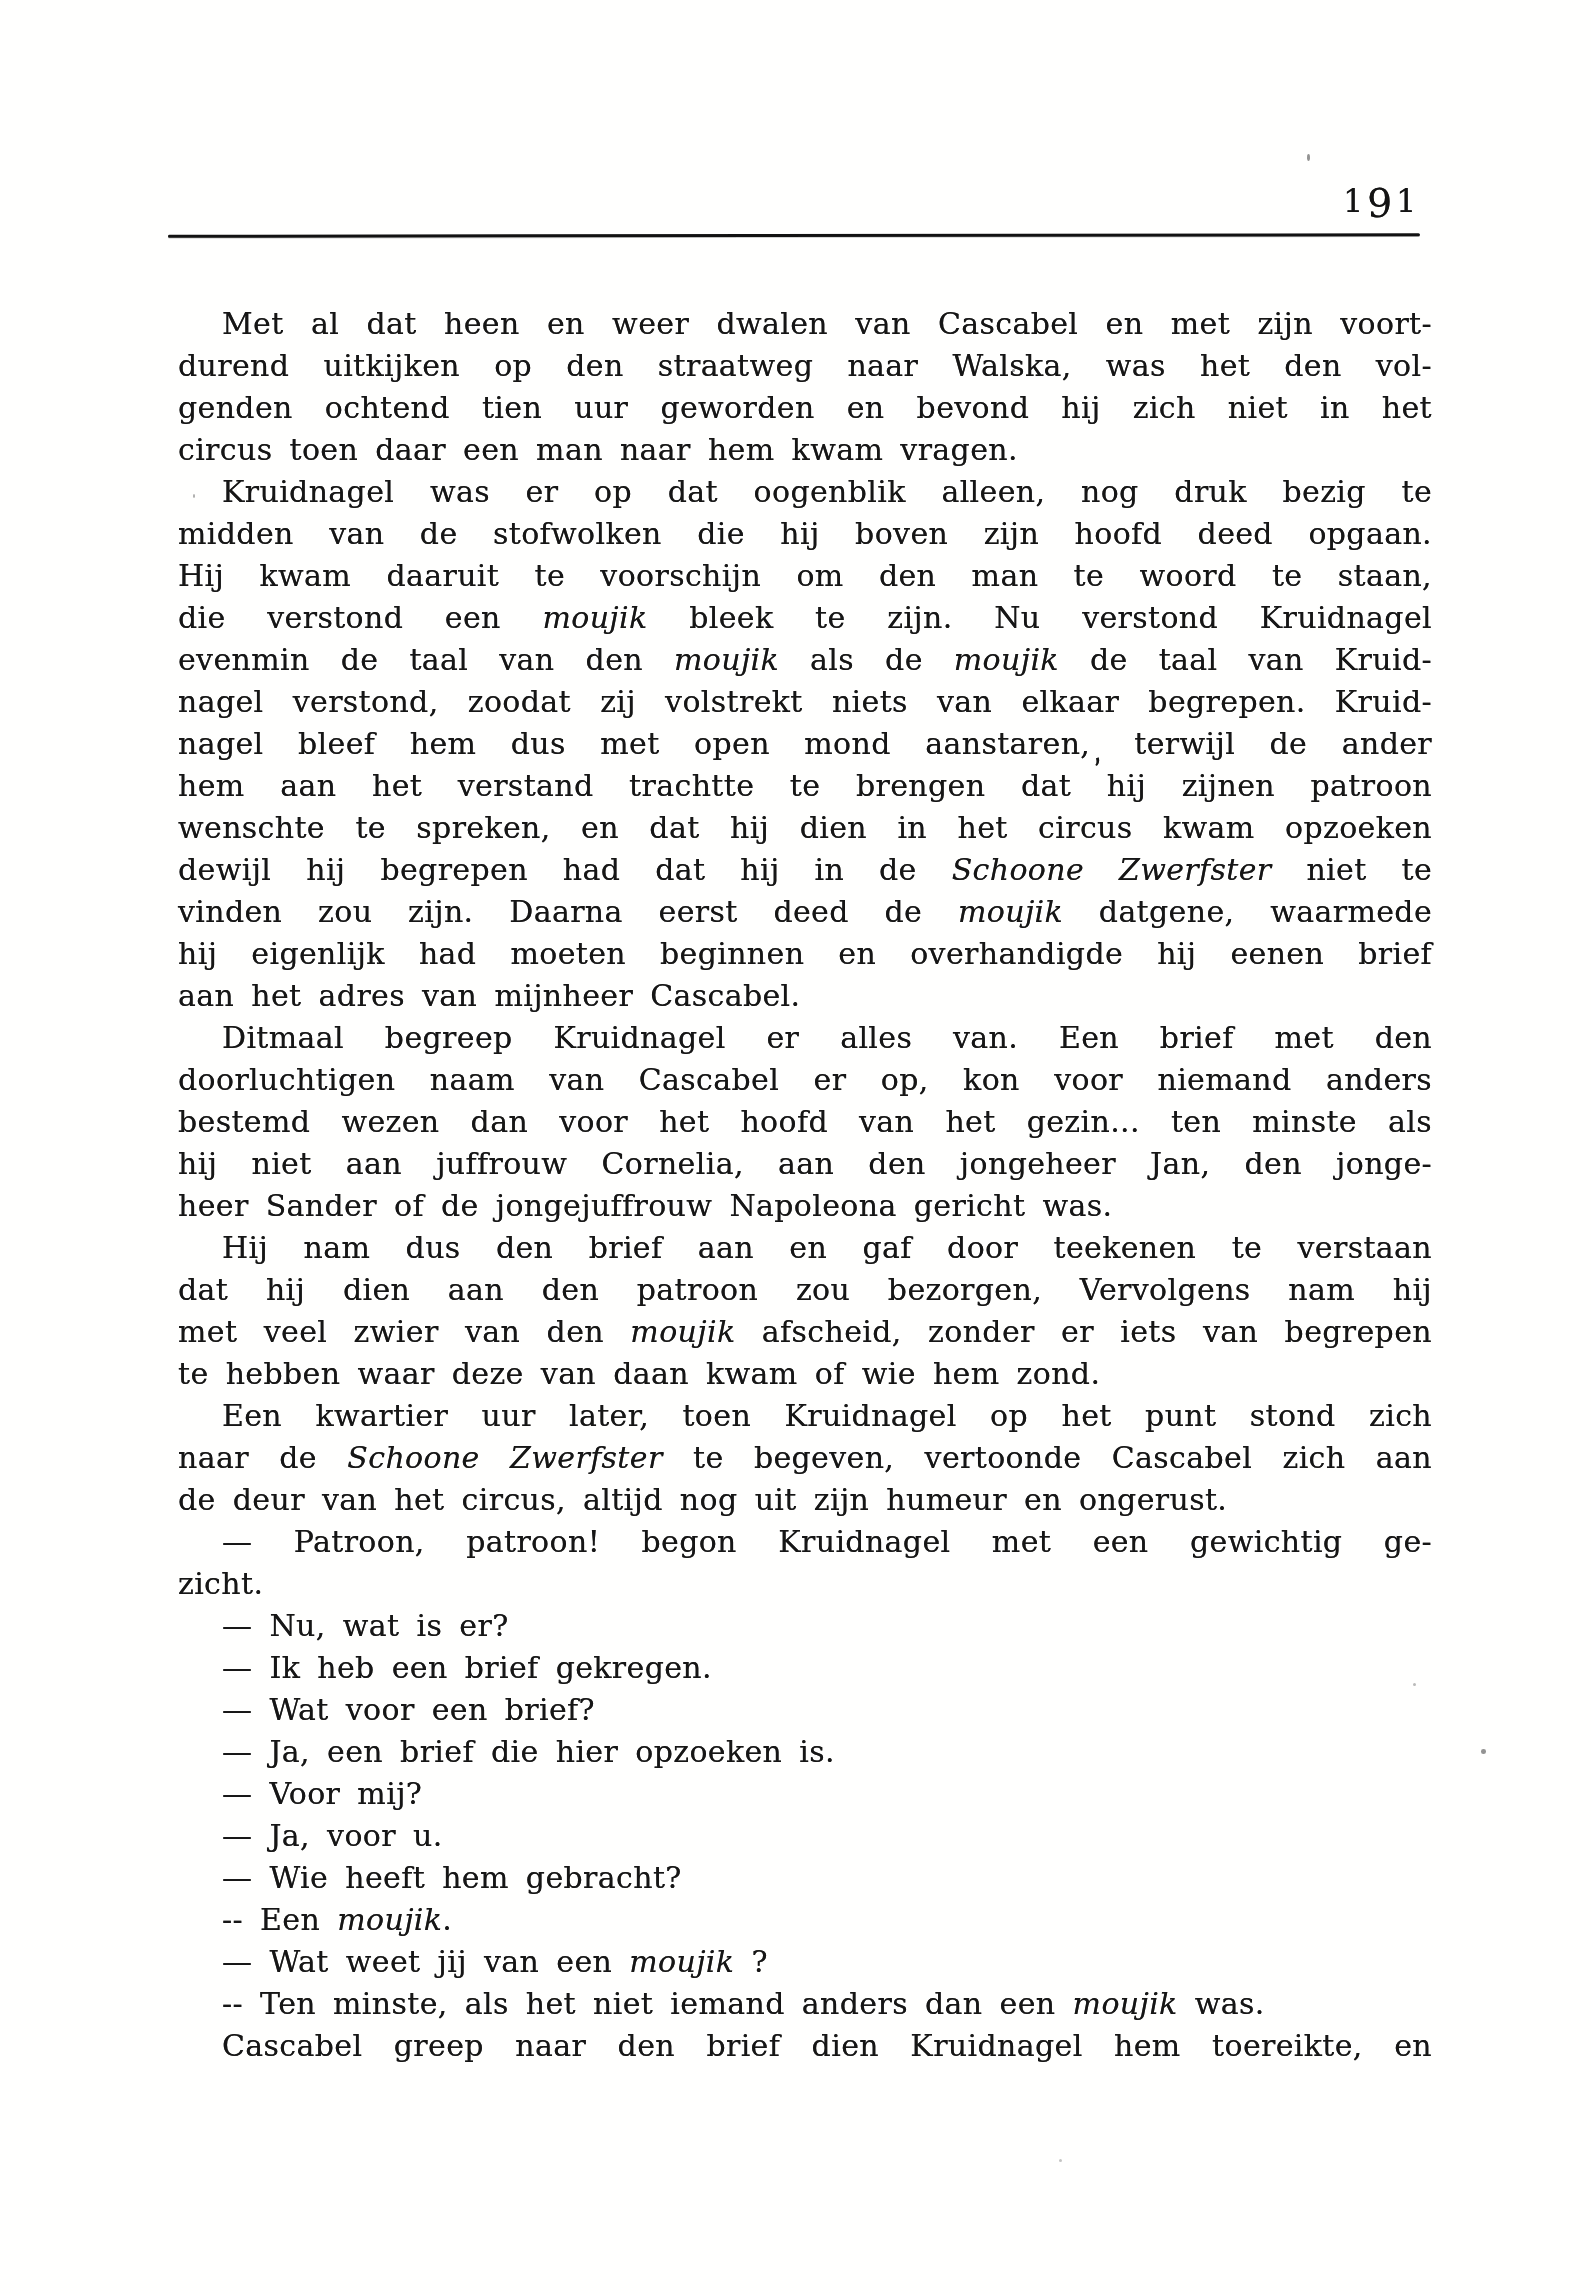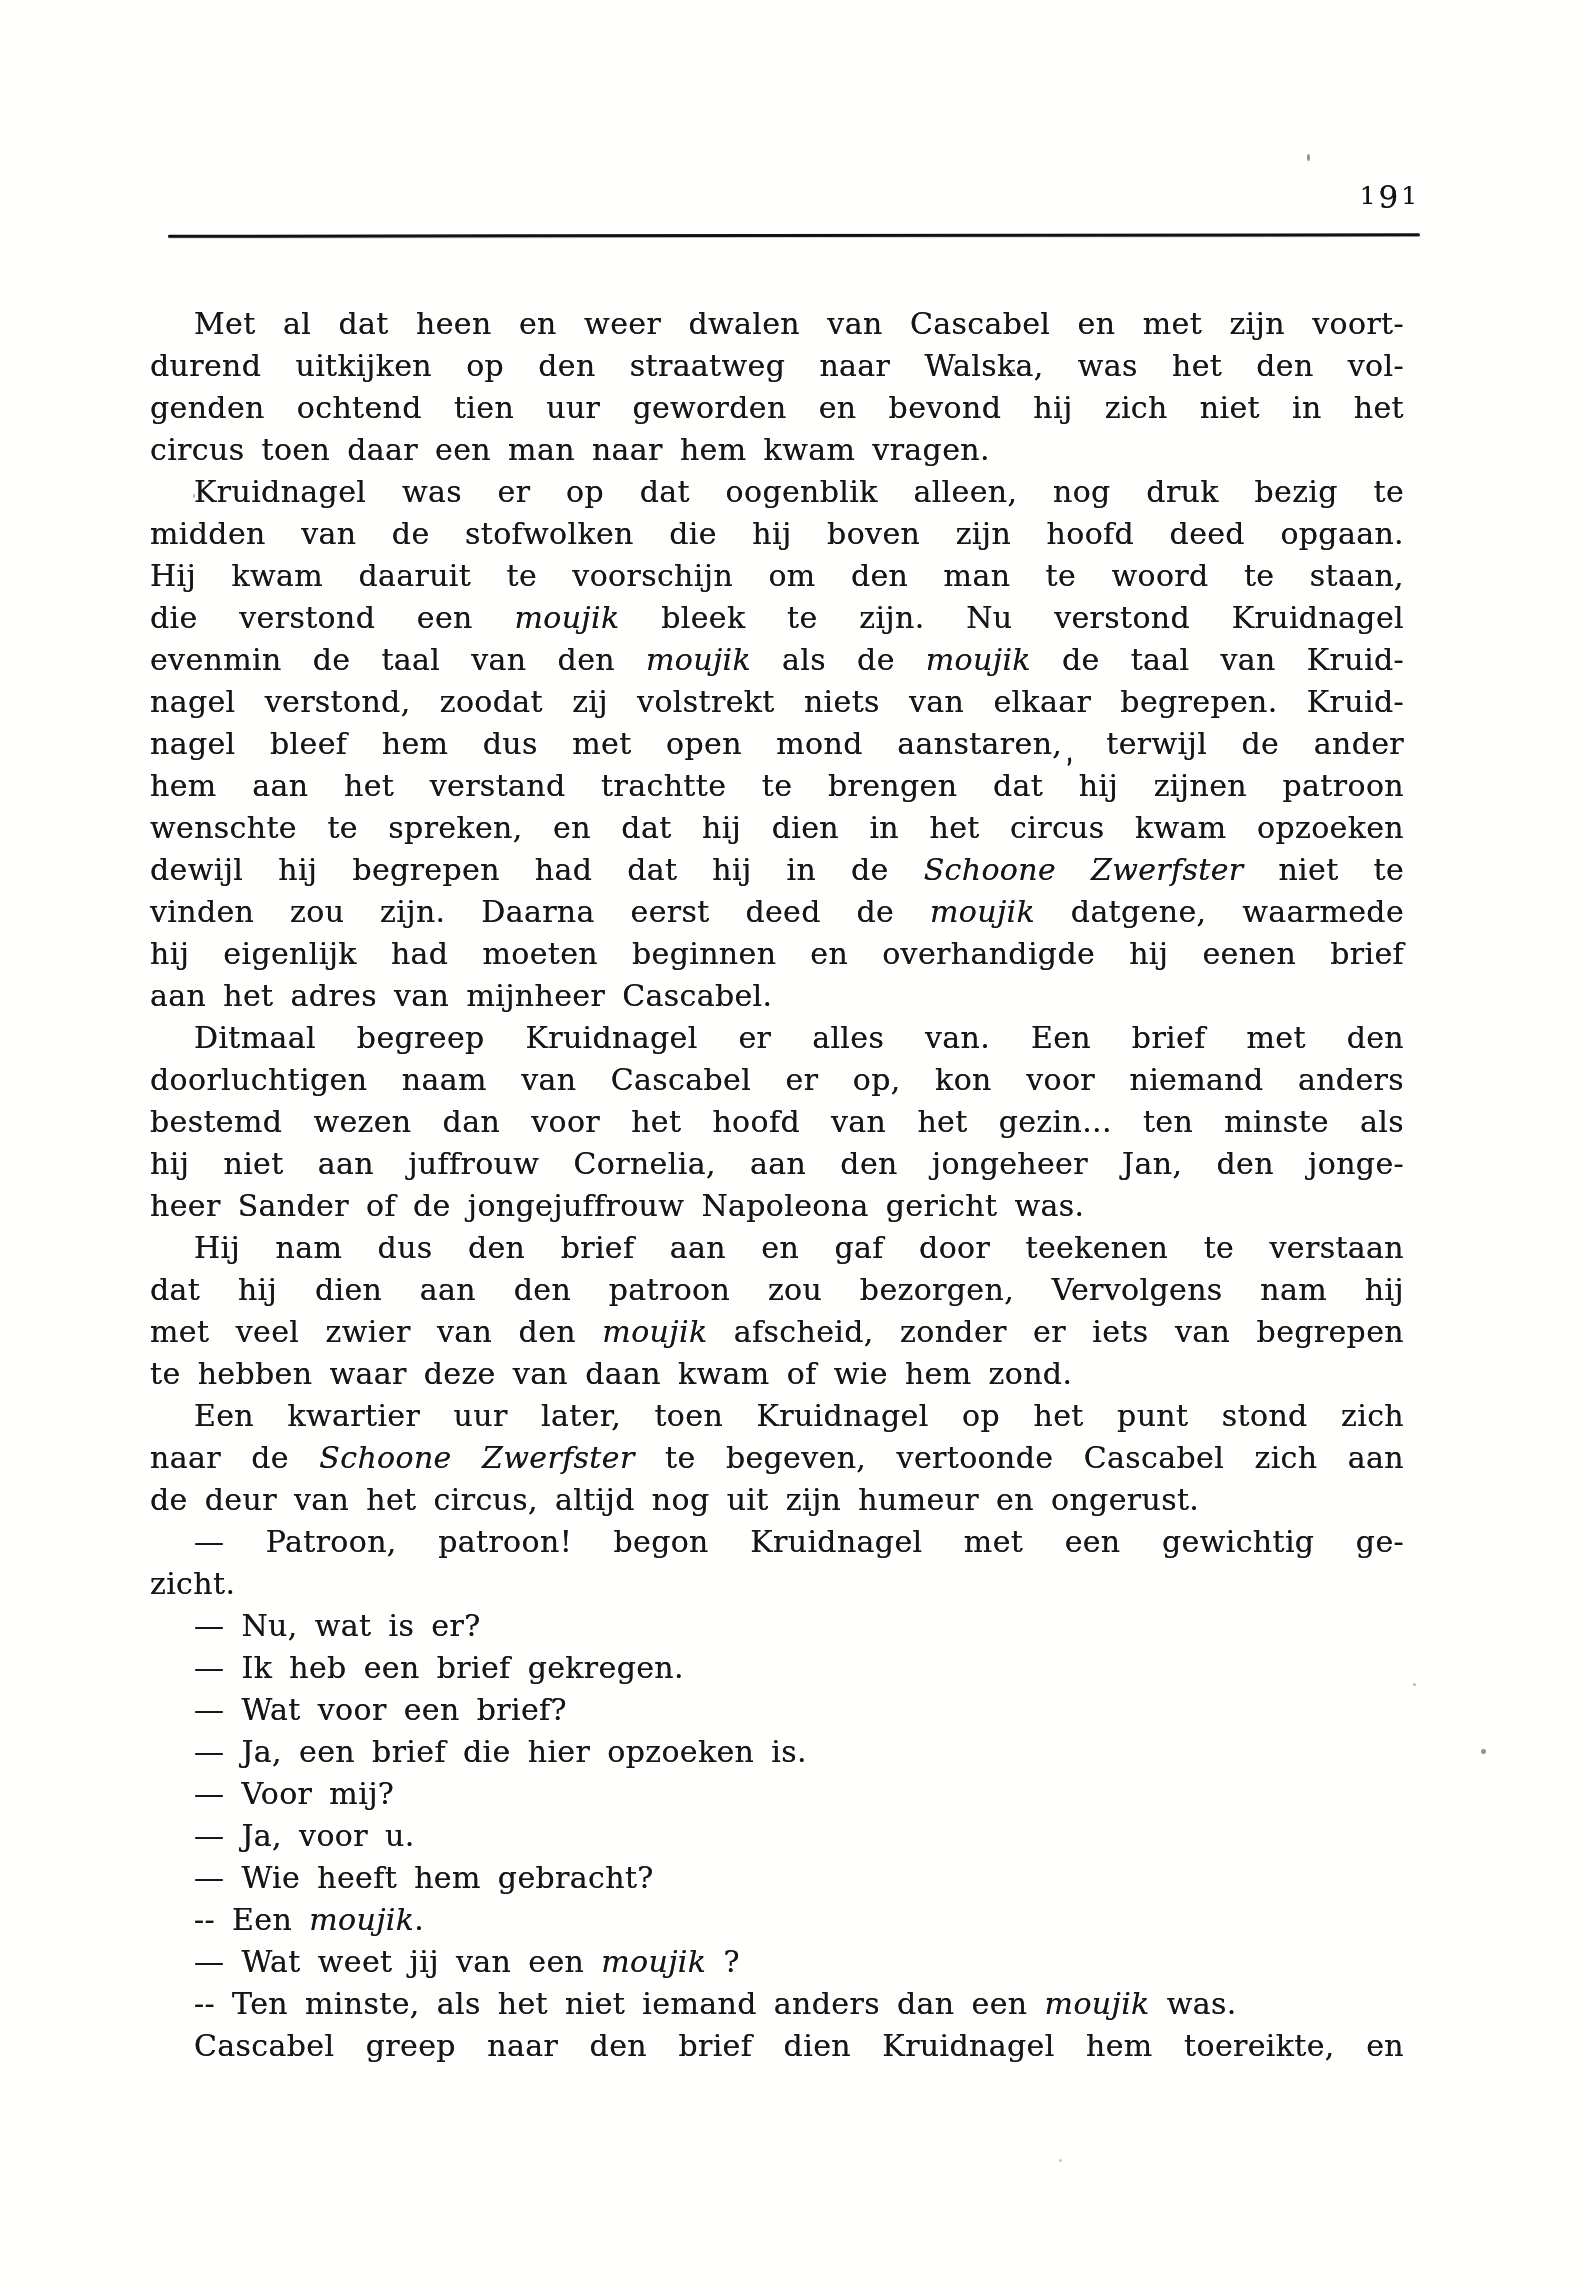--- a/index.html
+++ b/index.html
@@ -36,21 +36,21 @@
     font-size: 27.4px;
     letter-spacing: 0.155em;
     word-spacing: 0.32em;
     color: #131313;
     text-shadow: 0 0 0.5px rgba(10,10,10,0.7);
   }
   .page-number {
     position: absolute;
     right: 0;
     top: -3.1px;
-    font-size: 32px;
+    font-size: 41px;
     letter-spacing: 0.09em;
     color: #131313;
     text-shadow: 0 0 0.5px rgba(10,10,10,0.7);
   }
   .page-number .dig { display: inline-block; }
   .page-number .one { font-size: 0.78em; }
   .page-number .nine { font-size: 0.97em; position: relative; top: 0.13em; }
   
   .head-rule {
     position: absolute;
@@ -59,21 +59,21 @@
     width: 1252px;
     height: 3.1px;
     background: #121212;
     border-radius: 1.6px;
     transform: rotate(-0.07deg);
     box-shadow: 0 0.8px 0 rgba(20,20,20,0.25);
   }
   
   .text-block {
     position: absolute;
-    left: 150px;
+    left: 178px;
     top: 303px;
     width: 1254px;
     font-size: 30px;
     line-height: 42px;
     text-shadow: 0 0 0.5px rgba(15,15,15,0.72);
   }
   .line {
     text-align: justify;
     text-align-last: justify;
     word-spacing: 0.17em;

